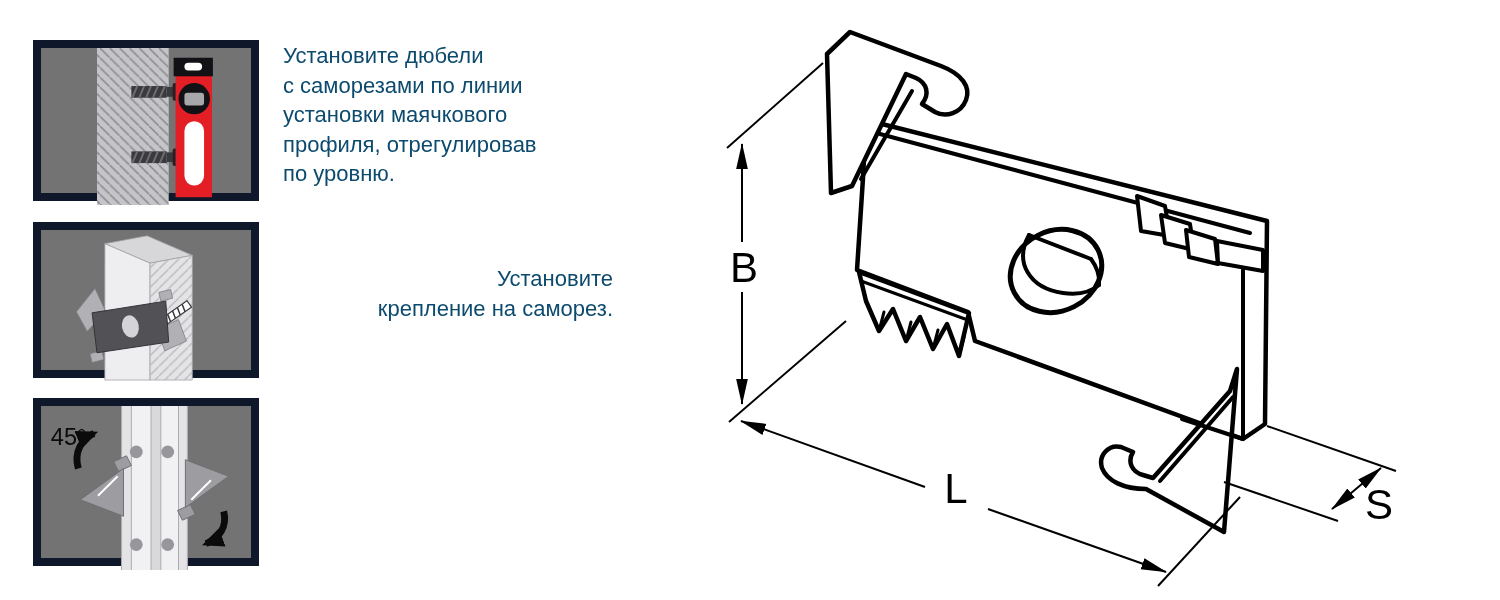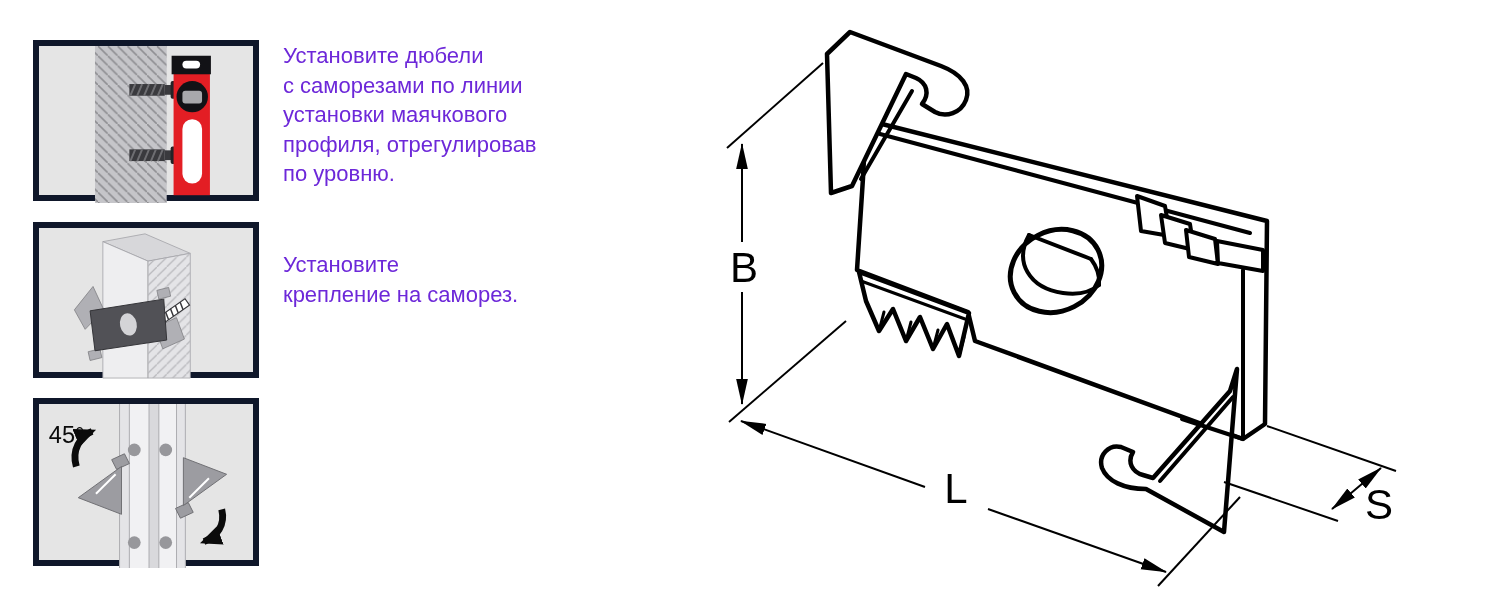--- a/index.html
+++ b/index.html
@@ -1,26 +1,26 @@
 <!DOCTYPE html>
 <html><head>
 <meta charset="utf-8">
 <style>
   html,body{margin:0;padding:0;background:#fff;}
   .canvas{position:relative;width:1500px;height:600px;background:#fff;overflow:hidden;
           font-family:"Liberation Sans",sans-serif;color:#111;}
-  .picto{position:absolute;left:33px;border:6px solid #0f172a;background:#e5e5e5;box-sizing:border-box;}
+  .picto{position:absolute;left:33px;border:8px solid #0f172a;background:#737373;box-sizing:border-box;}
   .picto svg{display:block;}
   #picto1{top:40px;width:226px;height:161px;}
   #picto2{top:222px;width:226px;height:156px;}
   #picto3{top:398px;width:226px;height:168px;}
   .step-text{position:absolute;left:283px;width:330px;margin:0;
-             font-size:22px;line-height:29.5px;white-space:pre-line;color:#6d28d9;}
+             font-size:22px;line-height:29.5px;white-space:pre-line;color:#0c4a6e;}
   #text1{top:41px;}
-  #text2{top:250px;}
+  #text2{top:264px;text-align:right;}
   #text3{top:405px;}
   .drawing{position:absolute;left:660px;top:0;width:840px;height:600px;}
   text.dim{font-family:"Liberation Sans",sans-serif;font-size:42px;fill:#000;}
   text.ang{font-family:"Liberation Sans",sans-serif;font-size:24px;fill:#0b0b0b;}
 </style>
 </head>
 <body>
 
 <div class="canvas">
 

